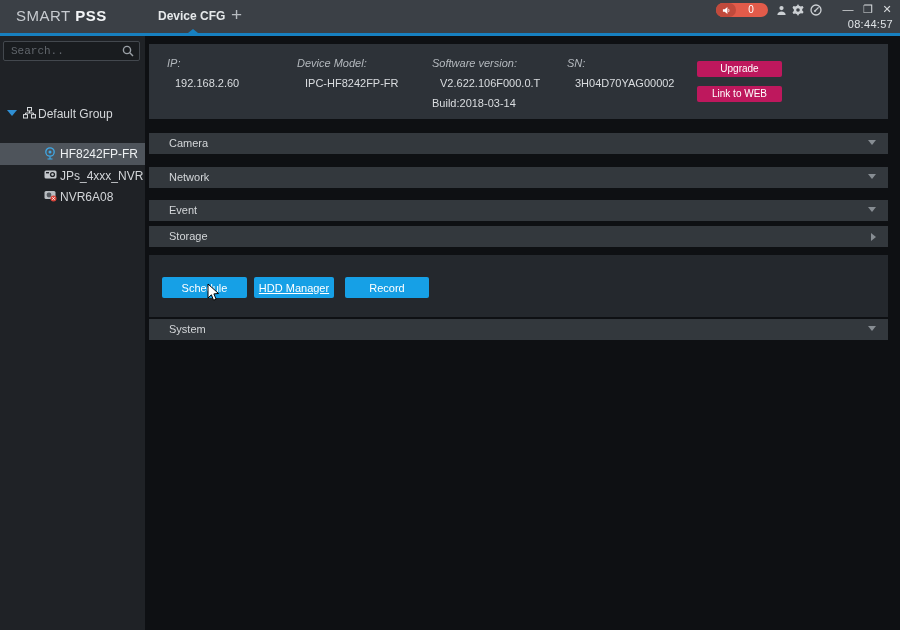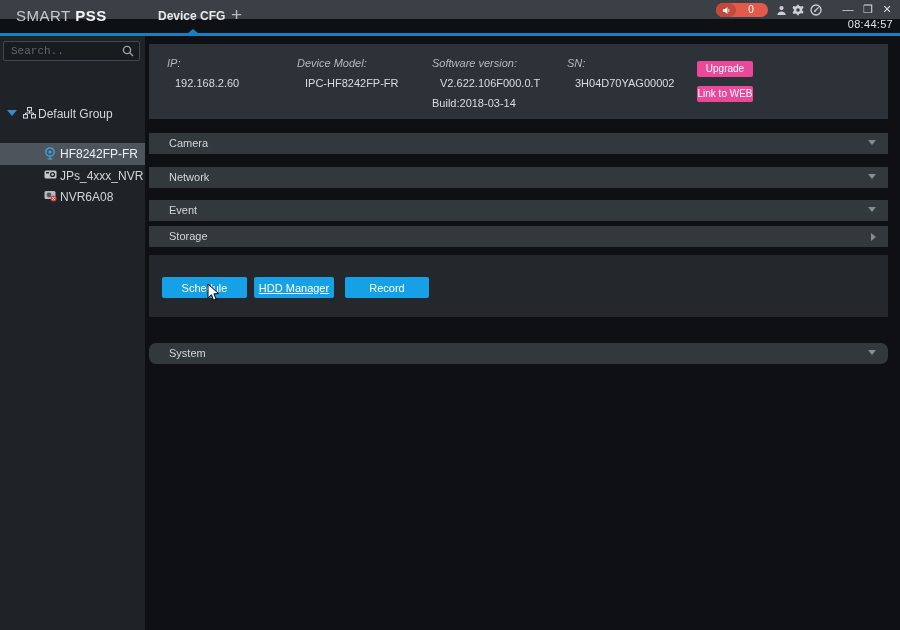--- a/index.html
+++ b/index.html
@@ -1,21 +1,21 @@
 <!DOCTYPE html>
 <html><head>
 <meta charset="utf-8">
 <style>
   * { margin:0; padding:0; box-sizing:border-box; }
   html,body { width:900px; height:630px; background:#0e1013; overflow:hidden;
     font-family:"Liberation Sans", sans-serif; -webkit-font-smoothing:antialiased; }
   #app { position:relative; width:900px; height:630px; background:#0e1013; }
 
   
-  #titlebar { position:absolute; left:0; top:0; width:900px; height:19px; background:#3b4046;text-decoration:underline; }
+  #titlebar { position:absolute; left:0; top:0; width:900px; height:33px; background:#3b4046;text-decoration:underline; }
   #brand { position:absolute; left:16px; top:7px; font-size:15px; letter-spacing:.5px; color:#c7cbd0; }
   #brand b { color:#f2f4f6; font-weight:bold; }
   #tab-devicecfg { position:absolute; left:158px; top:9px; font-size:12px; font-weight:bold; color:#e6e9eb; cursor:default; }
   #newtab { position:absolute; left:231px; top:4px; font-size:19px; font-weight:300; color:#b6bbc0; }
   #alarm-badge { position:absolute; left:716px; top:3px; width:52px; height:14px; background:#e25b4a; border-radius:8px; }
   #alarm-badge .spk { position:absolute; left:0px; top:0px; width:20px; height:14px; background:#c14a3c; border-radius:8px; display:flex; align-items:center; justify-content:center; }
   #alarm-badge .cnt { position:absolute; left:24px; top:1px; width:22px; text-align:center; font-size:10px; color:#fff; }
   .tb-icon { position:absolute; top:3px; width:14px; height:14px; display:flex; align-items:center; justify-content:center; }
   #icon-user { left:774px; }
   #icon-gear { left:791px; }
@@ -60,36 +60,36 @@
 
   #info-panel { position:absolute; left:4px; top:8px; width:739px; height:75px; background:#2d3238; }
   .info-col { position:absolute; top:0; }
   .info-label { position:absolute; top:13px; font-size:11px; color:#b4b9be; white-space:nowrap;font-style:italic; }
   .info-value { position:absolute; top:33px; font-size:11px; color:#dadde0; white-space:nowrap;margin-left:8px; }
   .info-value2 { position:absolute; top:53px; font-size:11px; color:#dadde0; white-space:nowrap; }
   #col-ip    { left:18px; }
   #col-model { left:148px; }
   #col-sw    { left:283px; }
   #col-sn    { left:418px; }
-  .panel-btn { position:absolute; left:548px; width:56px; height:16px; background:#ec4899; border:none;
+  .panel-btn { position:absolute; left:548px; width:85px; height:16px; background:#be185d; border:none;
     border-radius:2px; color:#fff; font-size:10px; font-family:"Liberation Sans",sans-serif; line-height:16px;
     text-align:center; cursor:pointer; }
   #btn-upgrade { top:17px; }
   #btn-linkweb { top:42px; }
 
   .section-hd { position:absolute; left:4px; width:739px; height:21px; background:#33383d; }
   .section-hd .s-lbl { position:absolute; left:20px; top:4px; font-size:11px; color:#d3d6d9; }
   .section-hd .s-arrow { position:absolute; right:12px; top:7px; width:0; height:0; }
   .arrow-down { border-left:4px solid transparent; border-right:4px solid transparent; border-top:5px solid #878d93; }
   .arrow-right { border-top:4px solid transparent; border-bottom:4px solid transparent; border-left:5px solid #878d93; }
   #sec-camera  { top:97px; }
   #sec-network { top:131px; }
   #sec-event   { top:164px; }
   #sec-storage { top:190px;padding-left:40px; }
-  #sec-system  { top:307px;border-radius:7px; }
+  #sec-system  { top:283px; }
 
   #storage-body { position:absolute; left:4px; top:219px; width:739px; height:62px; background:#24282d; }
   .storage-btn { position:absolute; top:22px; height:21px; background:#16a0e6; border:none; border-radius:2px;
     color:#fff; font-size:11px; font-family:"Liberation Sans",sans-serif; text-align:center; cursor:pointer; }
   #sbtn-0 { left:13px;  width:85px; }
   #sbtn-1 { left:105px; width:80px;text-decoration:underline; }
   #sbtn-2 { left:196px; width:84px; }
 
   #cursor { position:absolute; left:62px; top:247px; z-index:50; pointer-events:none; }
 

